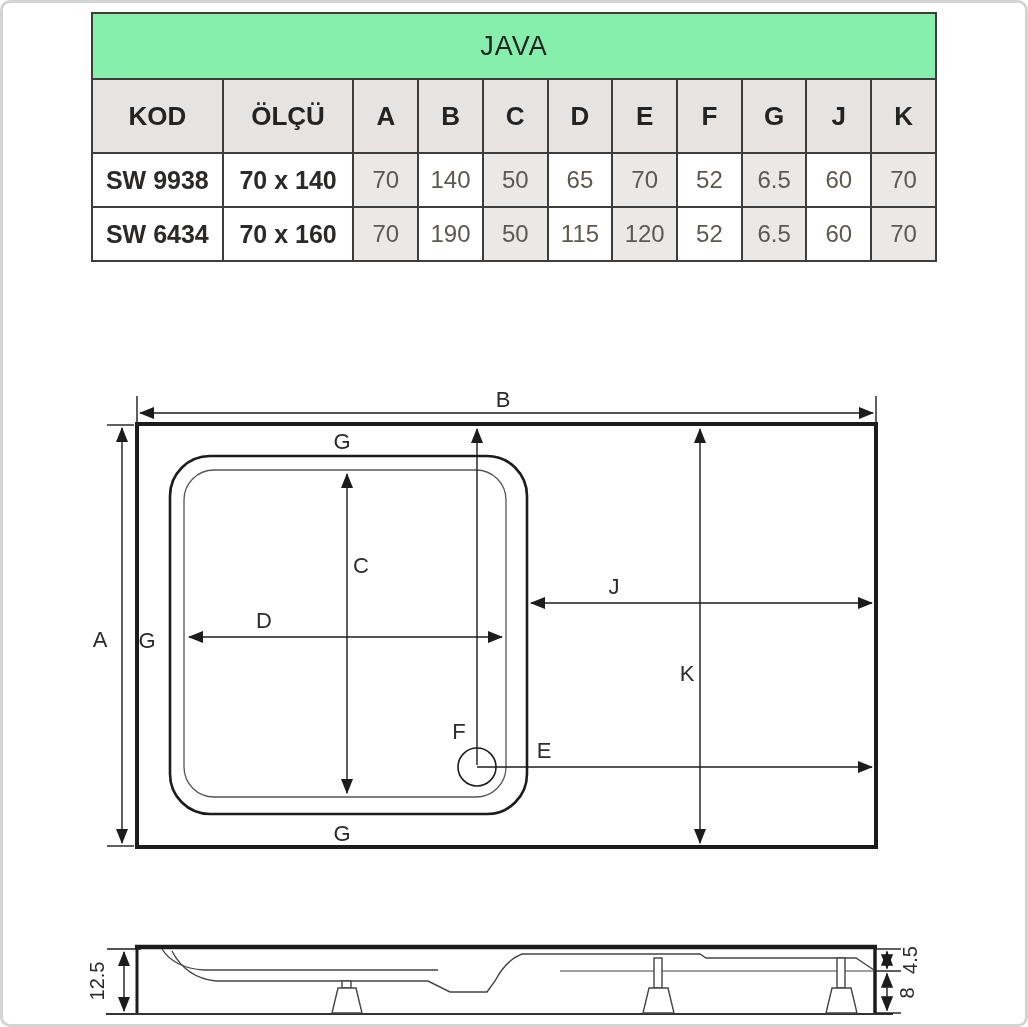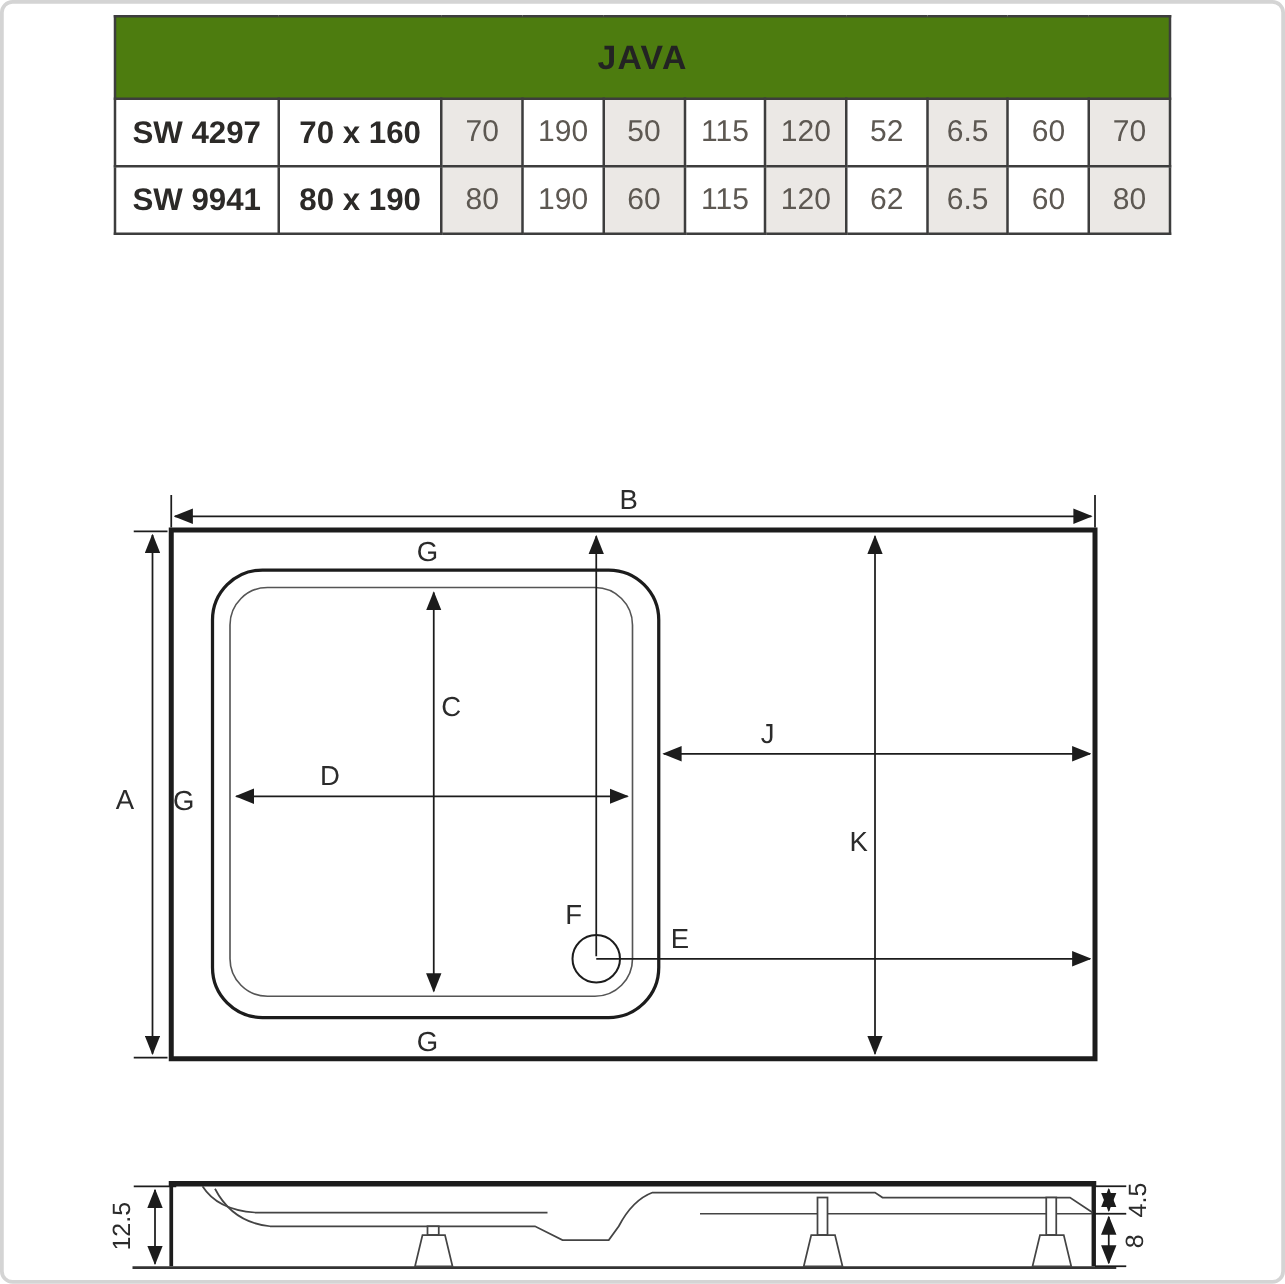--- a/index.html
+++ b/index.html
@@ -13,21 +13,21 @@
   }
   
   table.spec{
     position:absolute;left:91px;top:12px;width:846px;
     border-collapse:collapse;table-layout:fixed;z-index:2;
   }
   table.spec td{
     border:2px solid #3d3d3d;text-align:center;vertical-align:middle;
     padding:0;background:#ffffff;
   }
-  tr.row-title td{height:64px;background:#4d7c0f;font-weight:bold;font-size:27px;color:#232323;letter-spacing:1px;}
+  tr.row-title td{height:64px;background:#86efac;font-weight:normal;font-size:27px;color:#232323;letter-spacing:1px;}
   tr.row-head td{height:72px;background:#e6e3e0;font-weight:bold;font-size:26px;color:#232323;}
   tr.row-data td{height:52px;font-size:24px;color:#5d5852;}
   tr.row-data td.ident{font-size:25px;color:#2c2a28;font-weight:600;}
   tr.row-data td.shade{background:#ebe8e5;}
   
   svg.drawing{position:absolute;left:0;top:0;z-index:1;}
   svg.drawing text{
     font-family:"Liberation Sans", sans-serif;font-size:22px;fill:#2b2b2b;font-weight:500;
   }
   svg.drawing text.dimnum{font-size:20px;}
@@ -48,45 +48,58 @@
       <col style="width:7.669%">
       <col style="width:7.669%">
     <col style="width:7.669%">
       <col style="width:7.669%">
       <col style="width:7.669%">
   </colgroup>
   <tbody>
       <tr class="row-title">
     <td colspan="11">JAVA</td>
   </tr>
+  <tr class="row-head">
+    <td>KOD</td>
+    <td>ÖLÇÜ</td>
+    <td>A</td>
+    <td>B</td>
+    <td>C</td>
+    <td>D</td>
+    <td>E</td>
+    <td>F</td>
+    <td>G</td>
+    <td>J</td>
+    <td>K</td>
+  </tr>
   <tr class="row-data">
-    <td class="ident">SW 4297</td>
+    <td class="ident">SW 9938</td>
+    <td class="ident">70 x 140</td>
+    <td class="shade">70</td>
+    <td>140</td>
+    <td class="shade">50</td>
+    <td>65</td>
+    <td class="shade">70</td>
+    <td>52</td>
+    <td class="shade">6.5</td>
+    <td>60</td>
+    <td class="shade">70</td>
+  </tr>
+  <tr class="row-data">
+    <td class="ident">SW 6434</td>
     <td class="ident">70 x 160</td>
     <td class="shade">70</td>
     <td>190</td>
     <td class="shade">50</td>
     <td>115</td>
     <td class="shade">120</td>
     <td>52</td>
     <td class="shade">6.5</td>
     <td>60</td>
     <td class="shade">70</td>
-  </tr>
-  <tr class="row-data">
-    <td class="ident">SW 9941</td>
-    <td class="ident">80 x 190</td>
-    <td class="shade">80</td>
-    <td>190</td>
-    <td class="shade">60</td>
-    <td>115</td>
-    <td class="shade">120</td>
-    <td>62</td>
-    <td class="shade">6.5</td>
-    <td>60</td>
-    <td class="shade">80</td>
   </tr>
 </tbody>
   </table>
 
 <svg class="drawing" width="1028" height="1027" viewBox="0 0 1028 1027">
   <defs>
     <marker id="arr" viewBox="0 0 10 8" refX="9.3" refY="4" markerWidth="11" markerHeight="9" orient="auto-start-reverse">
       <path d="M0,0 L10,4 L0,8 z" fill="#1c1c1c"></path>
     </marker>
   </defs>

